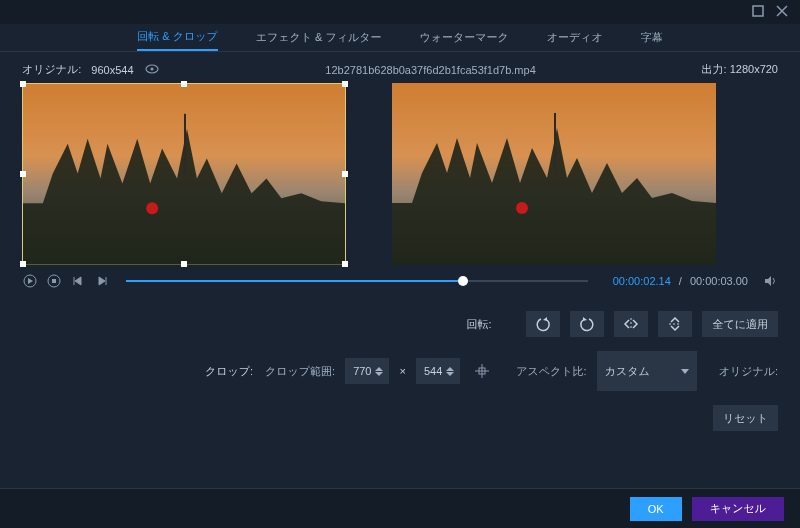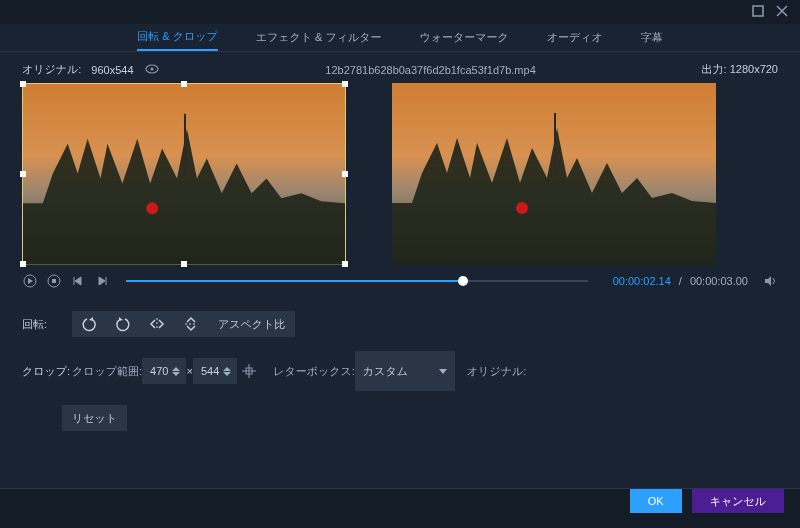--- a/index.html
+++ b/index.html
@@ -113,21 +113,23 @@
   background: #fff;
   border-radius: 50%;
 }
 .time-cur { color: #2d9fff; padding-left: 9px; }
 .controls {
   padding: 14px 22px 0;
 }
 .crow {
   display: flex;
   align-items: center;
+  gap: 10px;
   margin-bottom: 14px;
+  justify-content: flex-end;
 }
 .clabel { width: 50px; color: #c5d0db; }
 .iconbtn {
   width: 34px;
   height: 26px;
   background: #2a3545;
   display: flex;
   align-items: center;
   justify-content: center;
   cursor: pointer;
@@ -167,21 +169,21 @@
 .footer {
   position: absolute;
   bottom: 0;
   left: 0;
   right: 0;
   height: 40px;
   background: #141c28;
   border-top: 1px solid #2a3545;
   display: flex;
   justify-content: flex-end;
-  align-items: flex-start;
+  align-items: center;
   padding: 0 16px;
   gap: 10px;
 }
 .fbtn {
   height: 24px;
   padding: 0 18px;
   display: flex;
   align-items: center;
   cursor: pointer;
   color: #fff;
@@ -308,47 +310,47 @@
           <path d="M8 2 L8 14" stroke="#c5d0db" stroke-dasharray="2"></path>
           <path d="M6 4 L2 8 L6 12 M10 4 L14 8 L10 12" fill="none" stroke="#c5d0db" stroke-width="1.5"></path>
         </svg>
       </div>
     <div class="iconbtn">
         <svg width="16" height="16">
           <path d="M2 8 L14 8" stroke="#c5d0db" stroke-dasharray="2"></path>
           <path d="M4 6 L8 2 L12 6 M4 10 L8 14 L12 10" fill="none" stroke="#c5d0db" stroke-width="1.5"></path>
         </svg>
       </div>
-    <div class="txtbtn">アスペクト比</div>
+    <div class="txtbtn">全てに適用</div>
   </div>
   <div class="crow">
     <span class="clabel">クロップ:</span>
     <span class="numl">クロップ範囲:</span>
     <div class="numbox">
-      <span>470</span>
+      <span>770</span>
       <div class="spinner">
           <div class="up"></div>
           <div class="dn"></div>
         </div>
     </div>
     <span>×</span>
     <div class="numbox">
       <span>544</span>
       <div class="spinner">
           <div class="up"></div>
           <div class="dn"></div>
         </div>
     </div>
     <span style="width:24px;height:24px;display:flex;align-items:center;justify-content:center">
         <svg width="18" height="18">
           <path d="M9 2 L9 16 M2 9 L16 9" stroke="#8a9aac"></path>
           <rect x="6" y="6" width="6" height="6" fill="none" stroke="#8a9aac"></rect>
         </svg>
       </span>
-    <span class="numl" style="margin-left:12px">レターボックス:</span>
+    <span class="numl" style="margin-left:12px">アスペクト比:</span>
     <div class="sel" style="min-width:100px">
       <span>カスタム</span>
       <div class="chev"></div>
     </div>
     <span class="numl" style="margin-left:12px">オリジナル:</span>
   </div>
   <div class="crow">
     <span class="clabel"></span>
     <div class="txtbtn" style="margin-left:-10px">リセット</div>
   </div>

